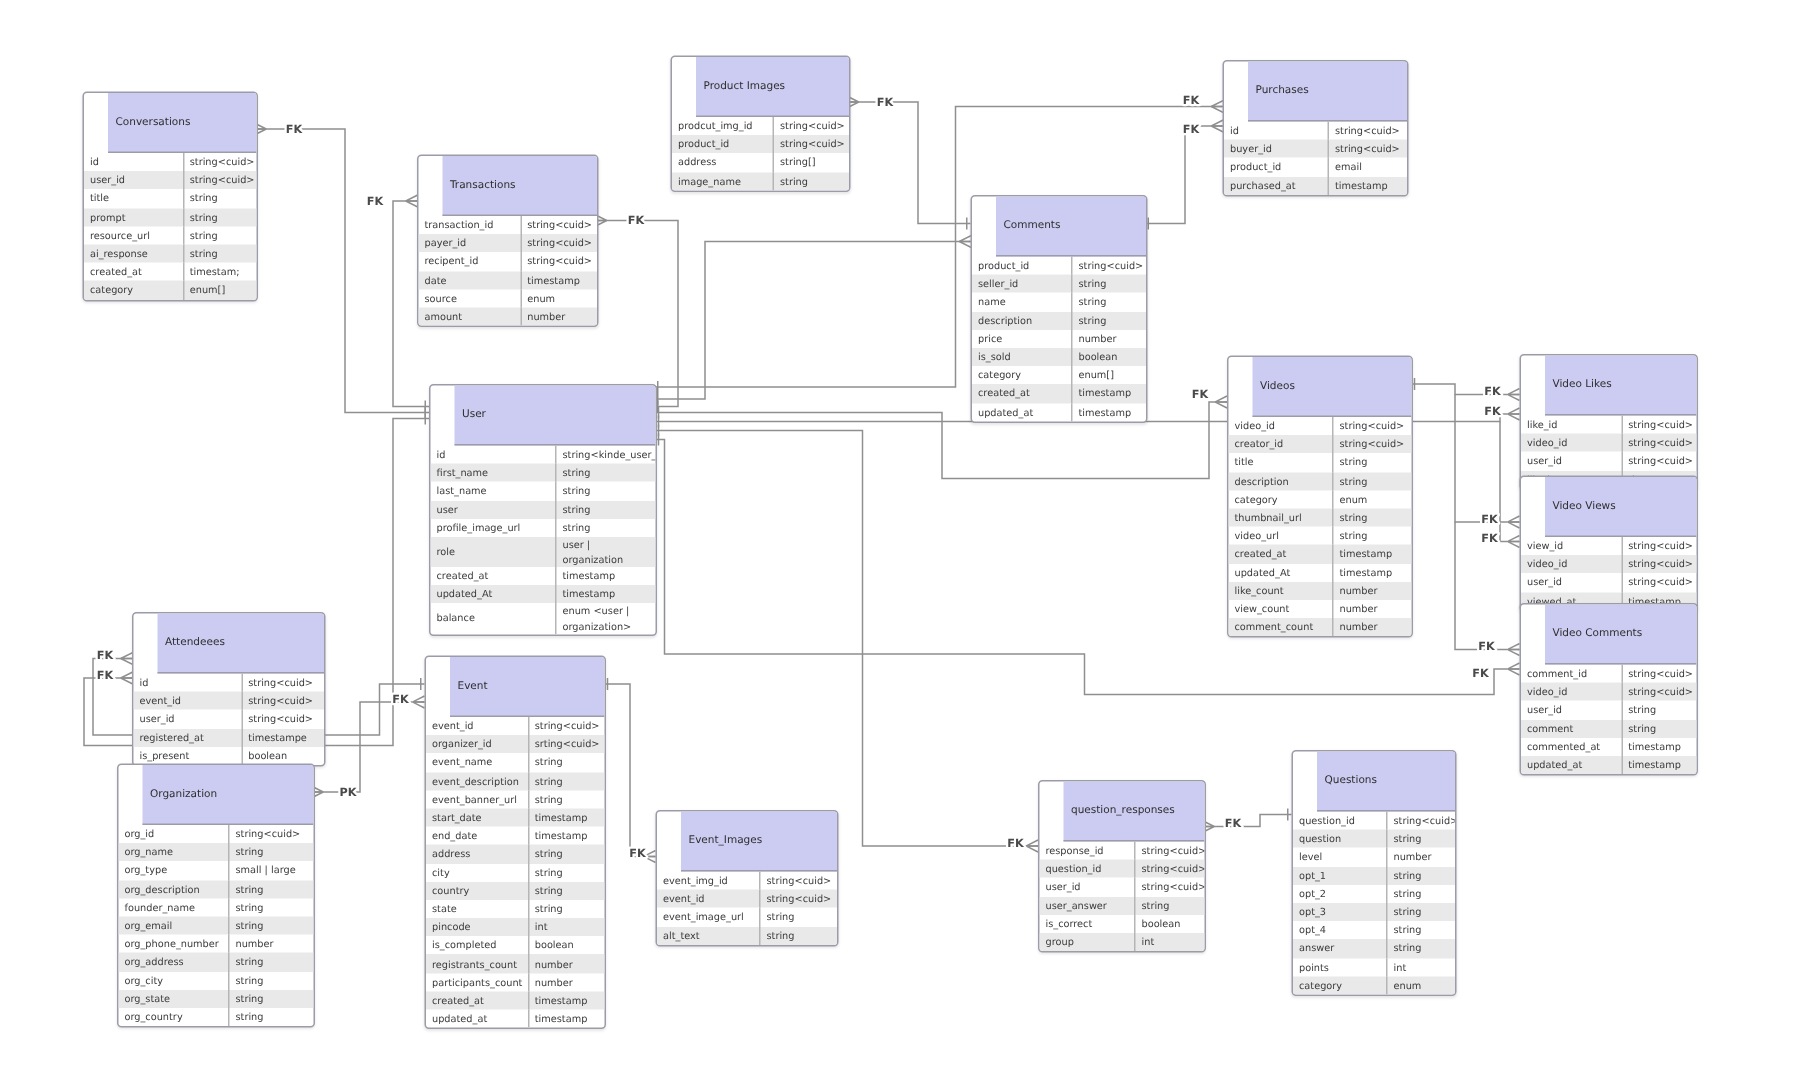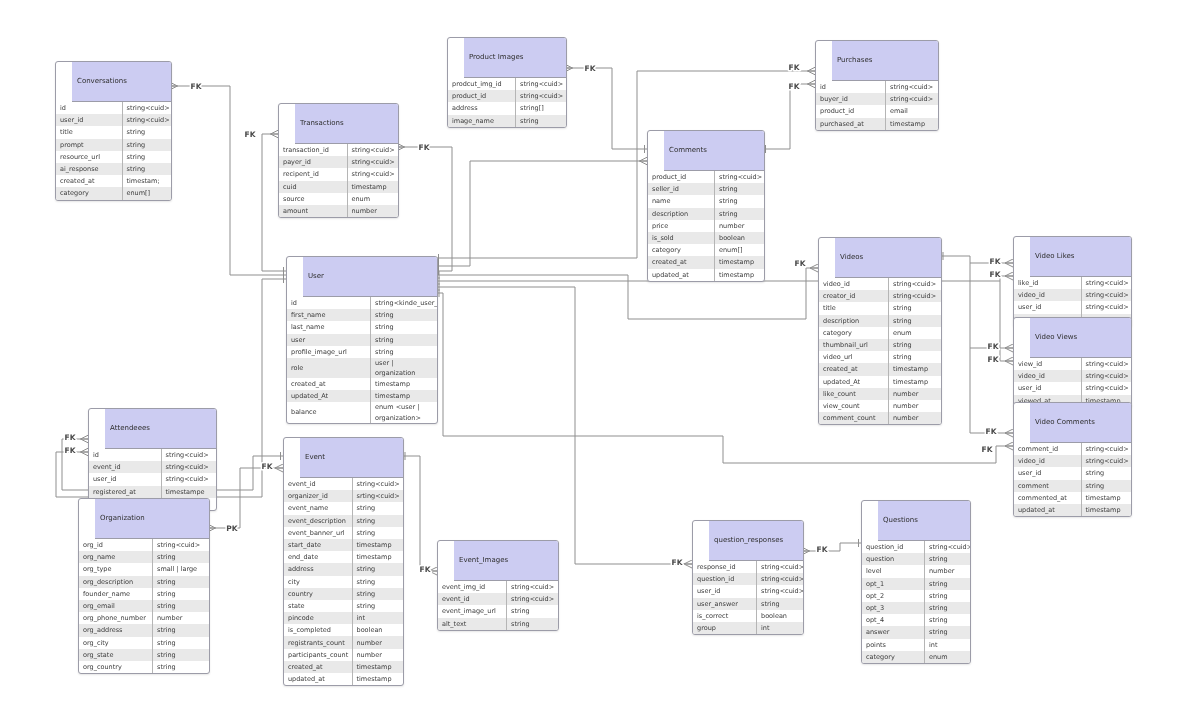--- a/index.html
+++ b/index.html
@@ -129,21 +129,21 @@
         </div>
         <div class="r">
           <span class="fn">payer_id</span>
           <span class="ft">string&lt;cuid&gt;</span>
         </div>
         <div class="r">
           <span class="fn">recipent_id</span>
           <span class="ft">string&lt;cuid&gt;</span>
         </div>
         <div class="r">
-          <span class="fn">cuid</span>
+          <span class="fn">date</span>
           <span class="ft">timestamp</span>
         </div>
         <div class="r">
           <span class="fn">source</span>
           <span class="ft">enum</span>
         </div>
         <div class="r">
           <span class="fn">amount</span>
           <span class="ft">number</span>
         </div>
@@ -415,21 +415,21 @@
         <div class="r">
           <span class="fn">registered_at</span>
           <span class="ft">timestampe</span>
         </div>
         <div class="r">
           <span class="fn">is_present</span>
           <span class="ft">boolean</span>
         </div>
       </div>
   </div>
-  <div class="tbl" style="left:78px;top:498px;width:130px">
+  <div class="tbl" style="left:78px;top:509px;width:130px">
     <div class="tbl-h">Organization</div>
     <div class="tbl-b">
         <div class="r">
           <span class="fn">org_id</span>
           <span class="ft">string&lt;cuid&gt;</span>
         </div>
         <div class="r">
           <span class="fn">org_name</span>
           <span class="ft">string</span>
         </div>

